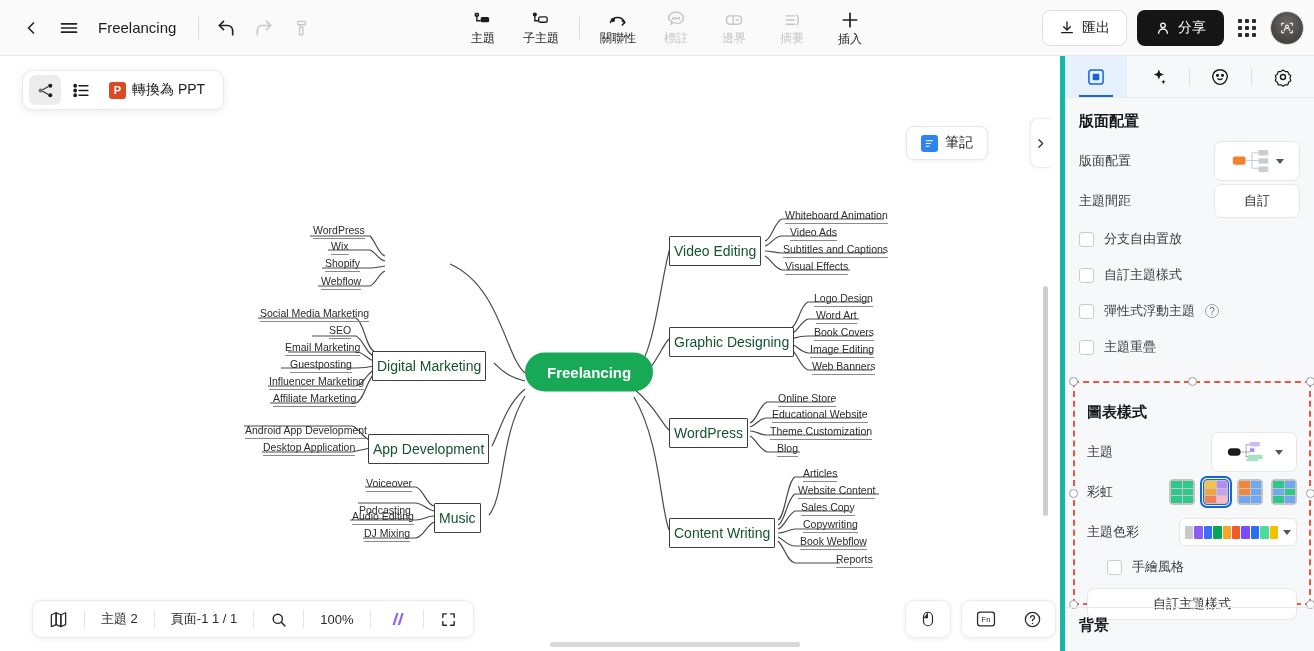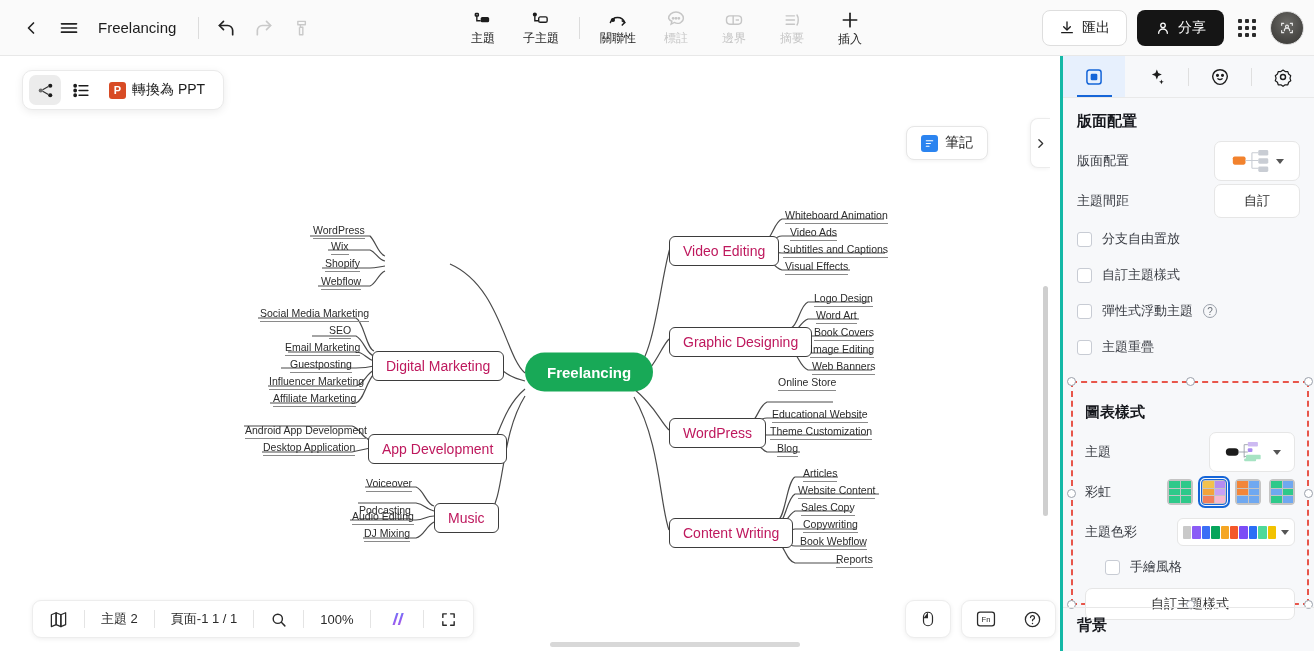--- a/index.html
+++ b/index.html
@@ -119,21 +119,21 @@
   }
   .br-box {
     height: 38px; background: #fff; border: 1px solid #ededed; border-radius: 9px;
     box-shadow: 0 1px 5px rgba(0,0,0,.07); display: flex; align-items: center;
   }
   .br-cell { padding: 0 13px; height: 38px; display: flex; align-items: center; cursor: pointer; }
 
   
   .rpanel {
     position: absolute; top: 56px; right: 0; width: 254px; height: 595px;
-    background: #f7f8fa; border-left: 3px solid #14b8a6; overflow: hidden;
+    background: #f7f8fa; border-left: 5px solid #14b8a6; overflow: hidden;
   }
   .rp-tabs { height: 42px; display: flex; align-items: stretch; background: #f7f8fa; border-bottom: 1px solid #e9e9e9; }
   .rp-tab {
     flex: 1; display: flex; align-items: center; justify-content: center; cursor: pointer;
     color: #2b2b2b; position: relative;
   }
   .rp-tab.active { background: #e7f0fd; color: #1565d8; }
   .rp-tab.active::after {
     content: ""; position: absolute; bottom: 0; left: 22%; width: 56%; height: 2.5px; background: #1565d8;
   }
@@ -184,23 +184,23 @@
     display: flex; align-items: center; justify-content: center; font-size: 13px; color: #2a2a2a;
     cursor: pointer; margin-top: 6px;
   }
   .rp-next { position: absolute; left: 14px; top: 560px; font-size: 15px; font-weight: bold; color: #16181d; }
   .rp-divider { position: absolute; left: 0; top: 551px; width: 254px; height: 1px; background: #e8e8e8; }
 
   
   .mm { position: absolute; inset: 0; }
   .mm svg { position: absolute; top: 0; left: 0; }
   .node {
-    position: absolute; border: 1.4px solid #3d3d3d; border-radius: 6px; background: #fff;
-    font-size: 14px; color: #be185d; display: flex; align-items: center; justify-content: center;
-    padding: 6px 13px; white-space: nowrap; cursor: pointer;
+    position: absolute; border: 1.4px solid #3d3d3d; border-radius: 1px; background: #fff;
+    font-size: 14px; color: #14532d; display: flex; align-items: center; justify-content: center;
+    padding: 6px 4px; white-space: nowrap; cursor: pointer;
   }
   .root {
     position: absolute; background: #18a957; border: none; border-radius: 22px; color: #fff;
     font-size: 15px; font-weight: bold; padding: 11px 22px; cursor: pointer;
     display: flex; align-items: center; justify-content: center; white-space: nowrap;
   }
   .leaf {
     position: absolute; font-size: 10.5px; color: #2b2b2b; white-space: nowrap; cursor: pointer;
     padding-bottom: 2px; border-bottom: 1px solid #8a8a8a; line-height: 12px;
   }
@@ -463,21 +463,21 @@
       <div class="leaf" style="left:790px; top:170px;">Video Ads</div>
       <div class="leaf" style="left:783px; top:187px;">Subtitles and Captions</div>
       <div class="leaf" style="left:785px; top:204px;">Visual Effects</div>
 
       <div class="leaf" style="left:814px; top:236px;">Logo Design</div>
       <div class="leaf" style="left:816px; top:253px;">Word Art</div>
       <div class="leaf" style="left:814px; top:270px;">Book Covers</div>
       <div class="leaf" style="left:810px; top:287px;">Image Editing</div>
       <div class="leaf" style="left:812px; top:304px;">Web Banners</div>
 
-      <div class="leaf" style="left:778px; top:320px;text-align:right;">Online Store</div>
+      <div class="leaf" style="left:778px; top:336px;text-align:right;">Online Store</div>
       <div class="leaf" style="left:772px; top:352px;">Educational Website</div>
       <div class="leaf" style="left:770px; top:369px;">Theme Customization</div>
       <div class="leaf" style="left:777px; top:386px;">Blog</div>
 
       <div class="leaf" style="left:803px; top:411px;">Articles</div>
       <div class="leaf" style="left:798px; top:428px;">Website Content</div>
       <div class="leaf" style="left:801px; top:445px;">Sales Copy</div>
       <div class="leaf" style="left:803px; top:462px;">Copywriting</div>
       <div class="leaf" style="left:800px; top:479px;">Book Webflow</div>
       <div class="leaf" style="left:836px; top:497px;">Reports</div>

